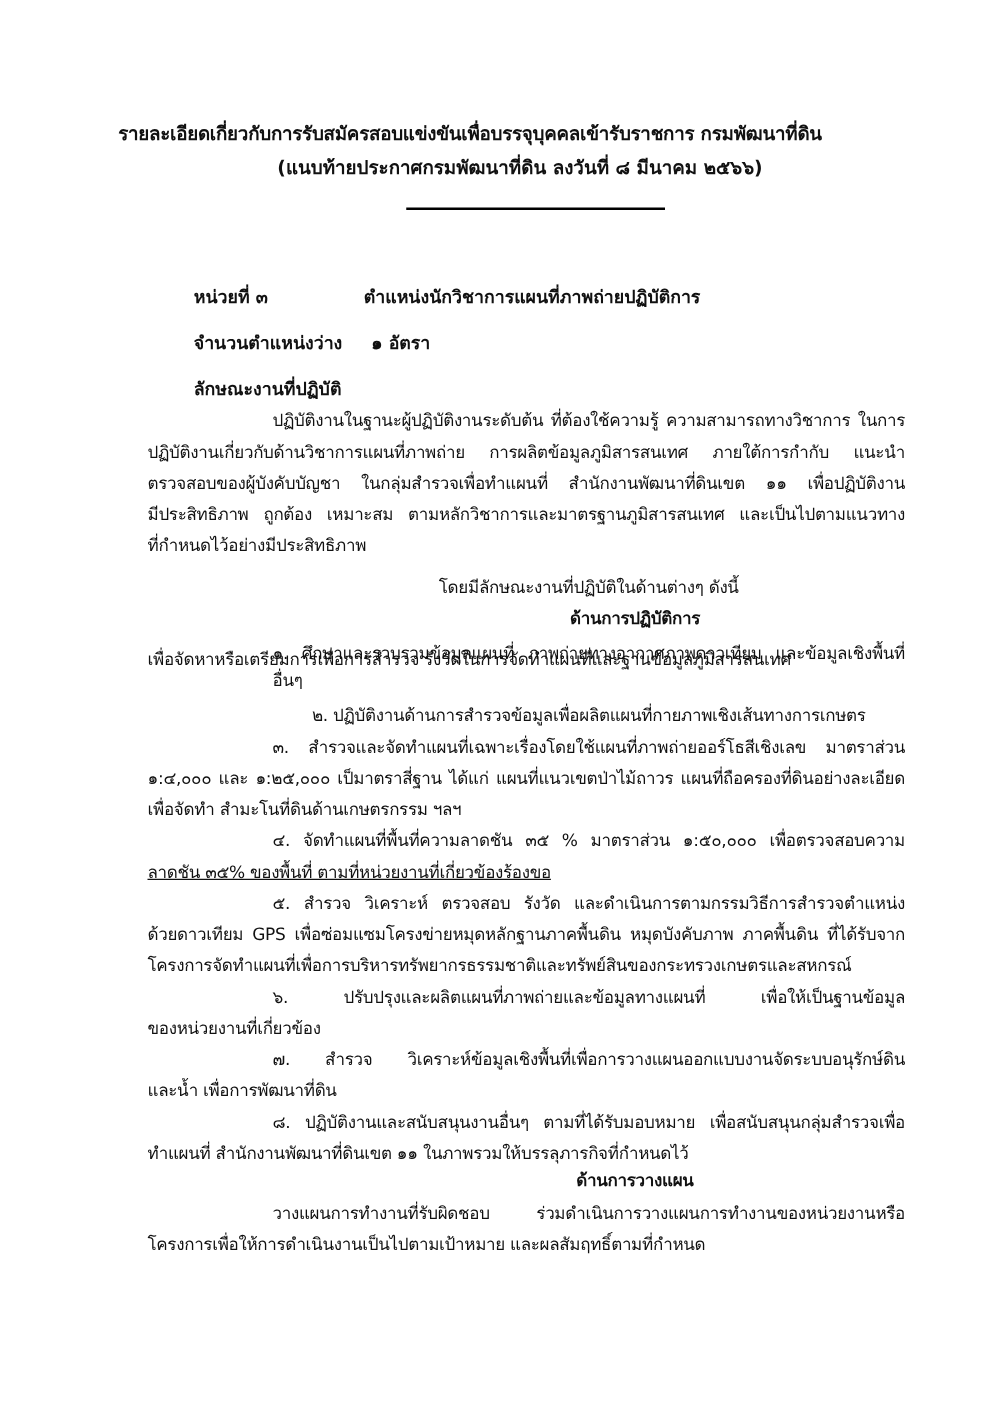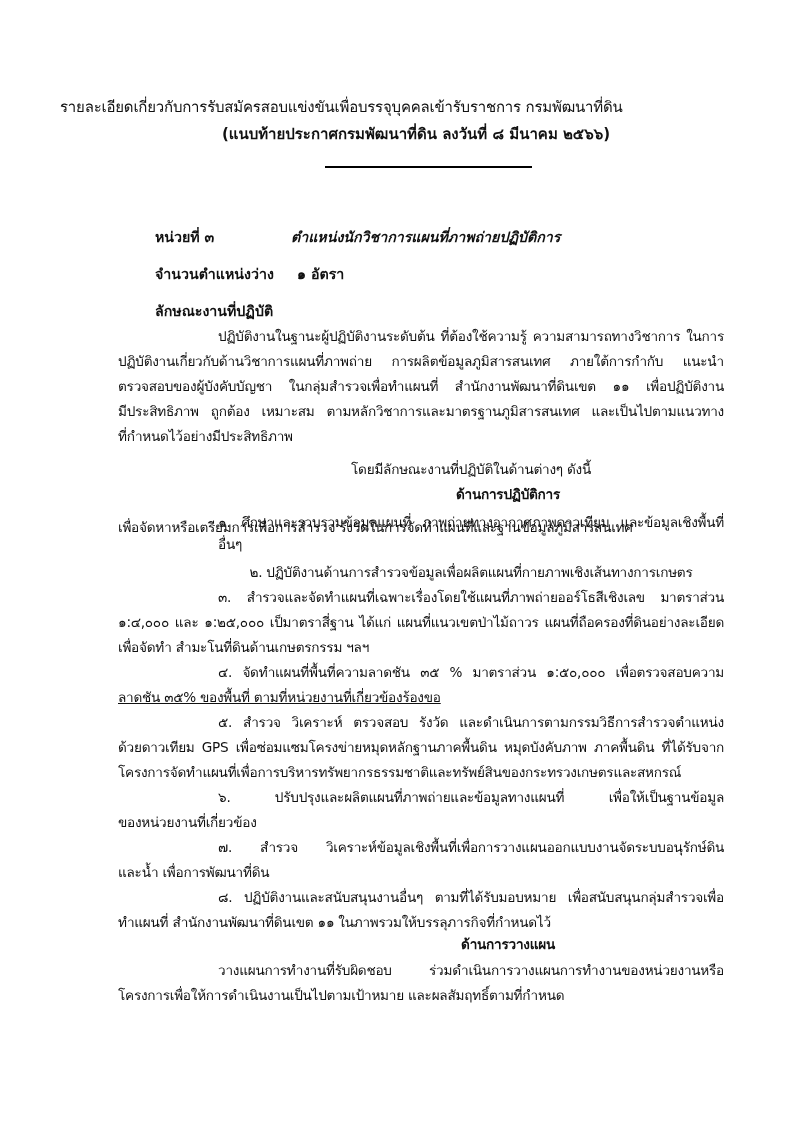--- a/index.html
+++ b/index.html
@@ -3,39 +3,39 @@
   <meta charset="utf-8">
   <style>
     html, body { margin: 0; padding: 0; background: #ffffff; }
     body {
       width: 800px; height: 1132px; position: relative; overflow: hidden;
       font-family: "DejaVu Sans", "Liberation Sans", sans-serif;
       color: #111111;
       font-size: 14.2px;
     }
     .abs { position: absolute; white-space: nowrap; }
-    .title1 { left: 0; width: 692px; top: 95px; text-align: left; font-weight: normal; font-size: 15px; padding-left: 60px; box-sizing: border-box; letter-spacing: -0.2px; }
+    .title1 { left: 0; width: 692px; top: 95px; text-align: center; font-weight: bold; font-size: 15px; padding-left: 60px; box-sizing: border-box; letter-spacing: -0.2px; }
     .title2 { left: 2px; width: 800px; top: 122px; text-align: center; font-weight: bold; font-size: 15px; padding-left: 28px; box-sizing: border-box; }
     .sep { position: absolute; left: 325px; top: 166px; width: 207px; height: 2px; background: #000; }
     .bold { font-weight: bold; margin-left: 37px; }
     .line { position: absolute; left: 118px; width: 606px; white-space: nowrap; overflow: visible; font-size: 13.6px; letter-spacing: -0.25px; }
     .ind1 { left: 218px; width: 506px; text-align: center; }
     .just { text-align: justify; text-align-last: justify; white-space: normal; }
   </style>
 </head>
 <body>
 
 <div>
 
   <div class="abs title1">รายละเอียดเกี่ยวกับการรับสมัครสอบแข่งขันเพื่อบรรจุบุคคลเข้ารับราชการ กรมพัฒนาที่ดิน</div>
   <div class="abs title2">(แนบท้ายประกาศกรมพัฒนาที่ดิน  ลงวันที่   ๘  มีนาคม ๒๕๖๖)</div>
   <div class="sep"></div>
 
   <div class="abs bold" style="left:118px; top:226px;">หน่วยที่ ๓</div>
-  <div class="abs bold" style="left:254px; top:226px;font-style:italic;">ตำแหน่งนักวิชาการแผนที่ภาพถ่ายปฏิบัติการ</div>
+  <div class="abs bold" style="left:254px; top:226px;">ตำแหน่งนักวิชาการแผนที่ภาพถ่ายปฏิบัติการ</div>
 
   <div class="abs bold" style="left:118px; top:263px;">จำนวนตำแหน่งว่าง</div>
   <div class="abs bold" style="left:260px; top:263px;">๑  อัตรา</div>
 
   <div class="abs bold" style="left:118px; top:300px;">ลักษณะงานที่ปฏิบัติ</div>
 
   <div class="line ind1 just" style="top:325px;">ปฏิบัติงานในฐานะผู้ปฏิบัติงานระดับต้น ที่ต้องใช้ความรู้ ความสามารถทางวิชาการ ในการ</div>
   <div class="line just" style="top:350px;">ปฏิบัติงานเกี่ยวกับด้านวิชาการแผนที่ภาพถ่าย การผลิตข้อมูลภูมิสารสนเทศ ภายใต้การกำกับ แนะนำ</div>
   <div class="line just" style="top:375px;">ตรวจสอบของผู้บังคับบัญชา ในกลุ่มสำรวจเพื่อทำแผนที่ สำนักงานพัฒนาที่ดินเขต ๑๑ เพื่อปฏิบัติงาน</div>
   <div class="line just" style="top:400px;">มีประสิทธิภาพ ถูกต้อง เหมาะสม ตามหลักวิชาการและมาตรฐานภูมิสารสนเทศ และเป็นไปตามแนวทาง</div>

